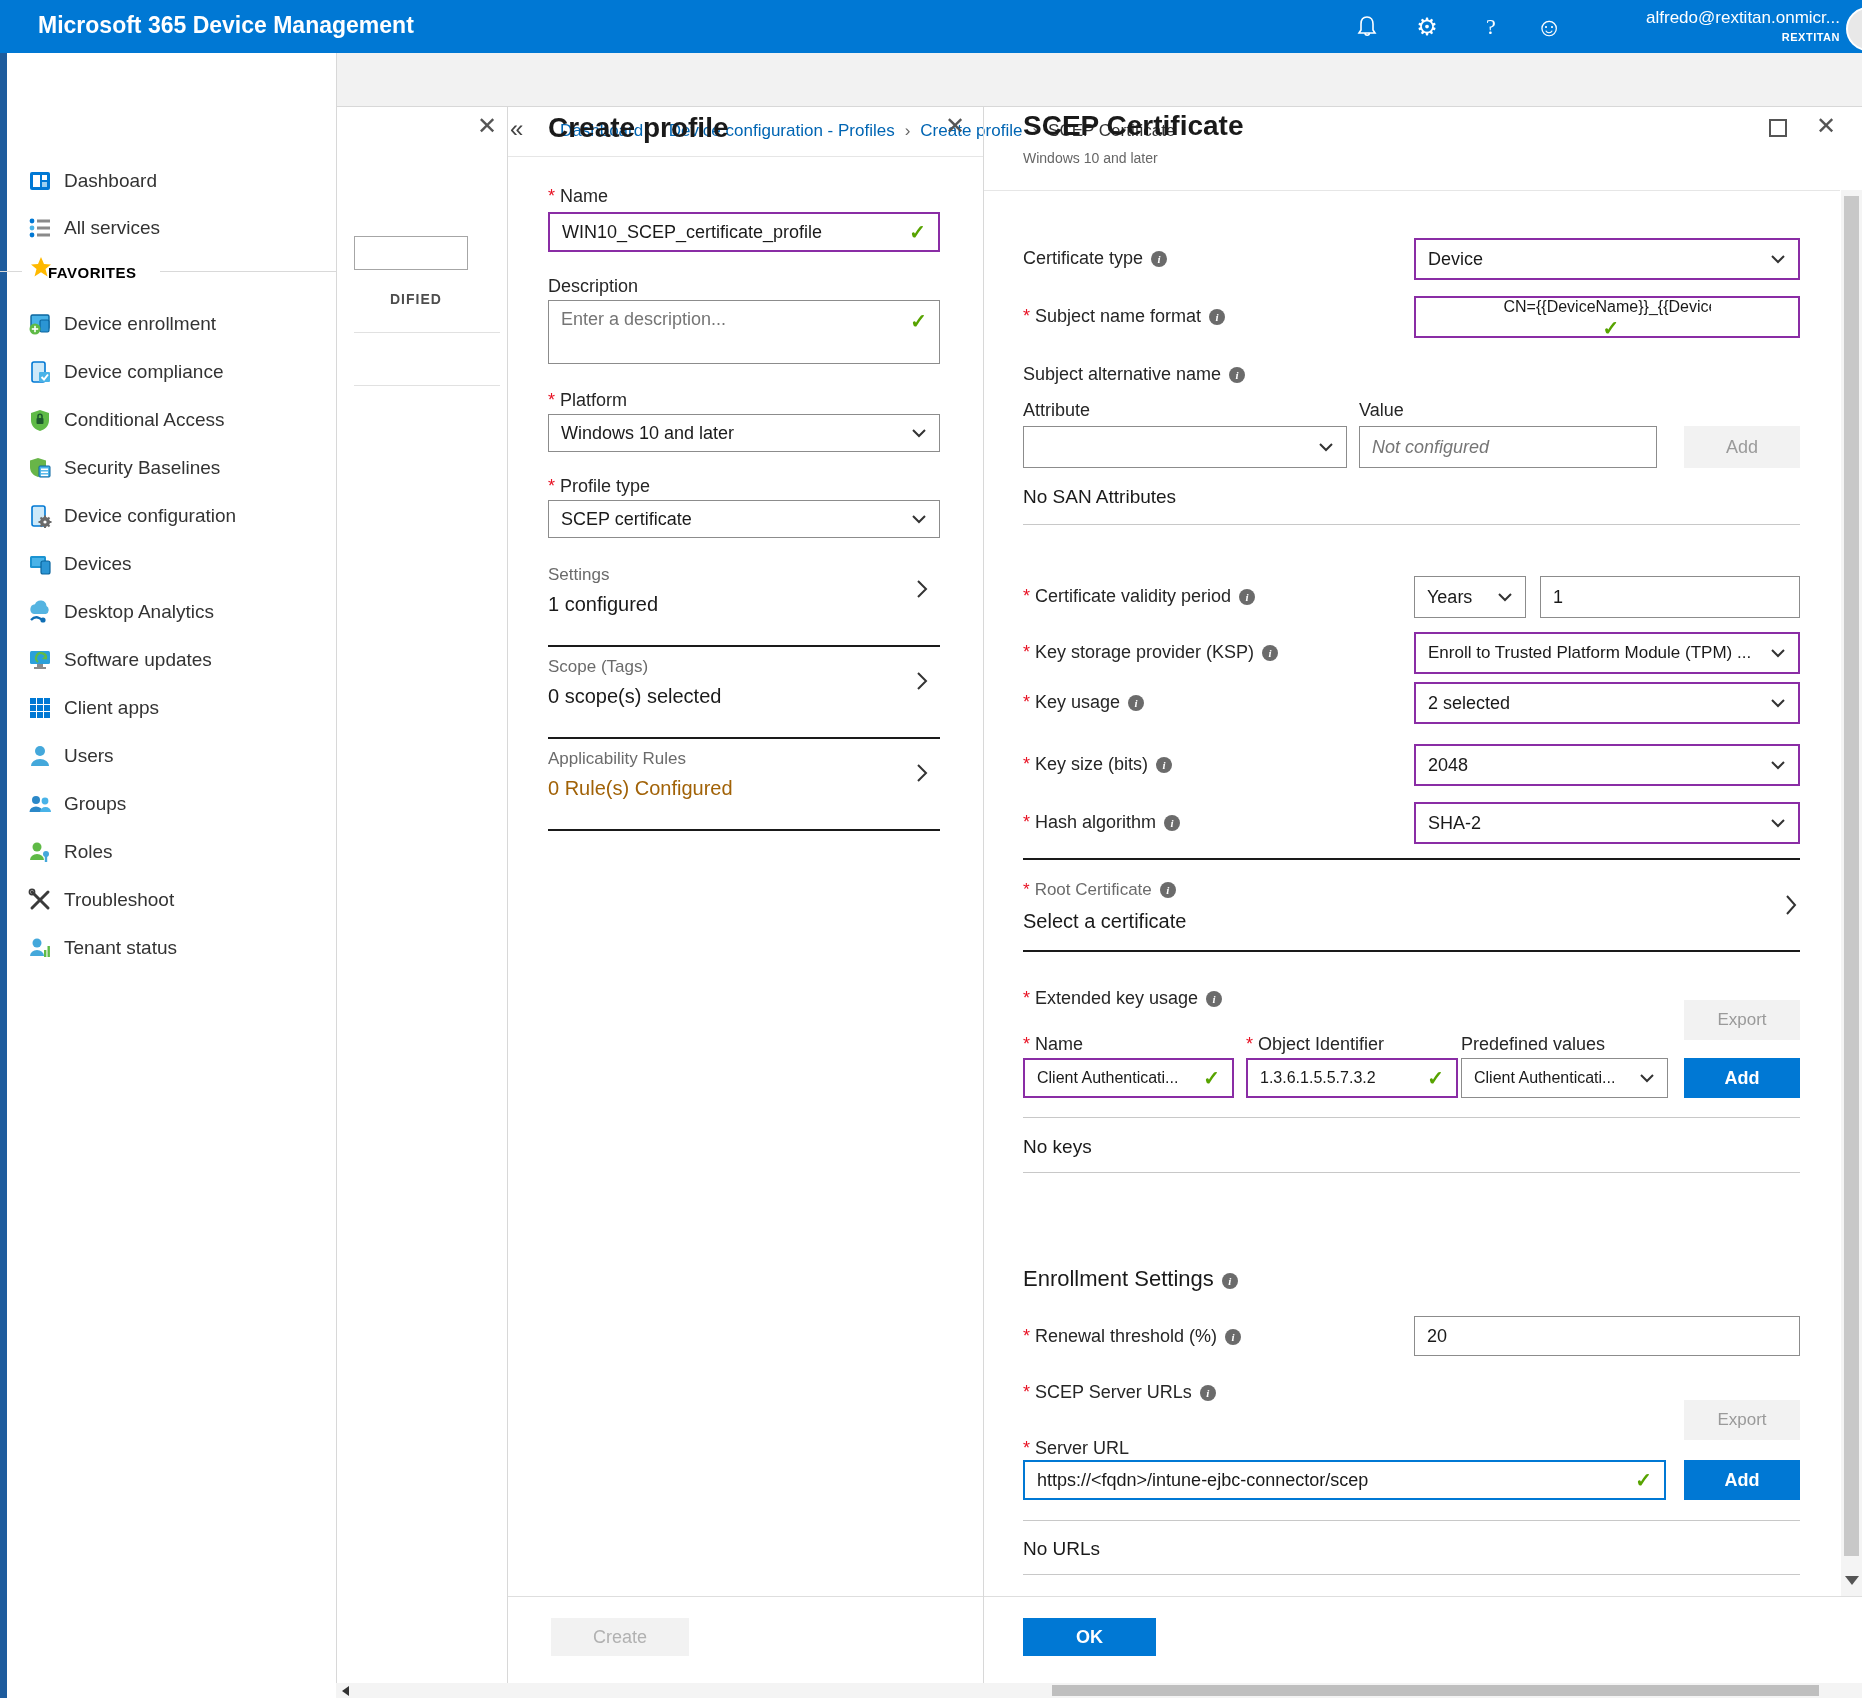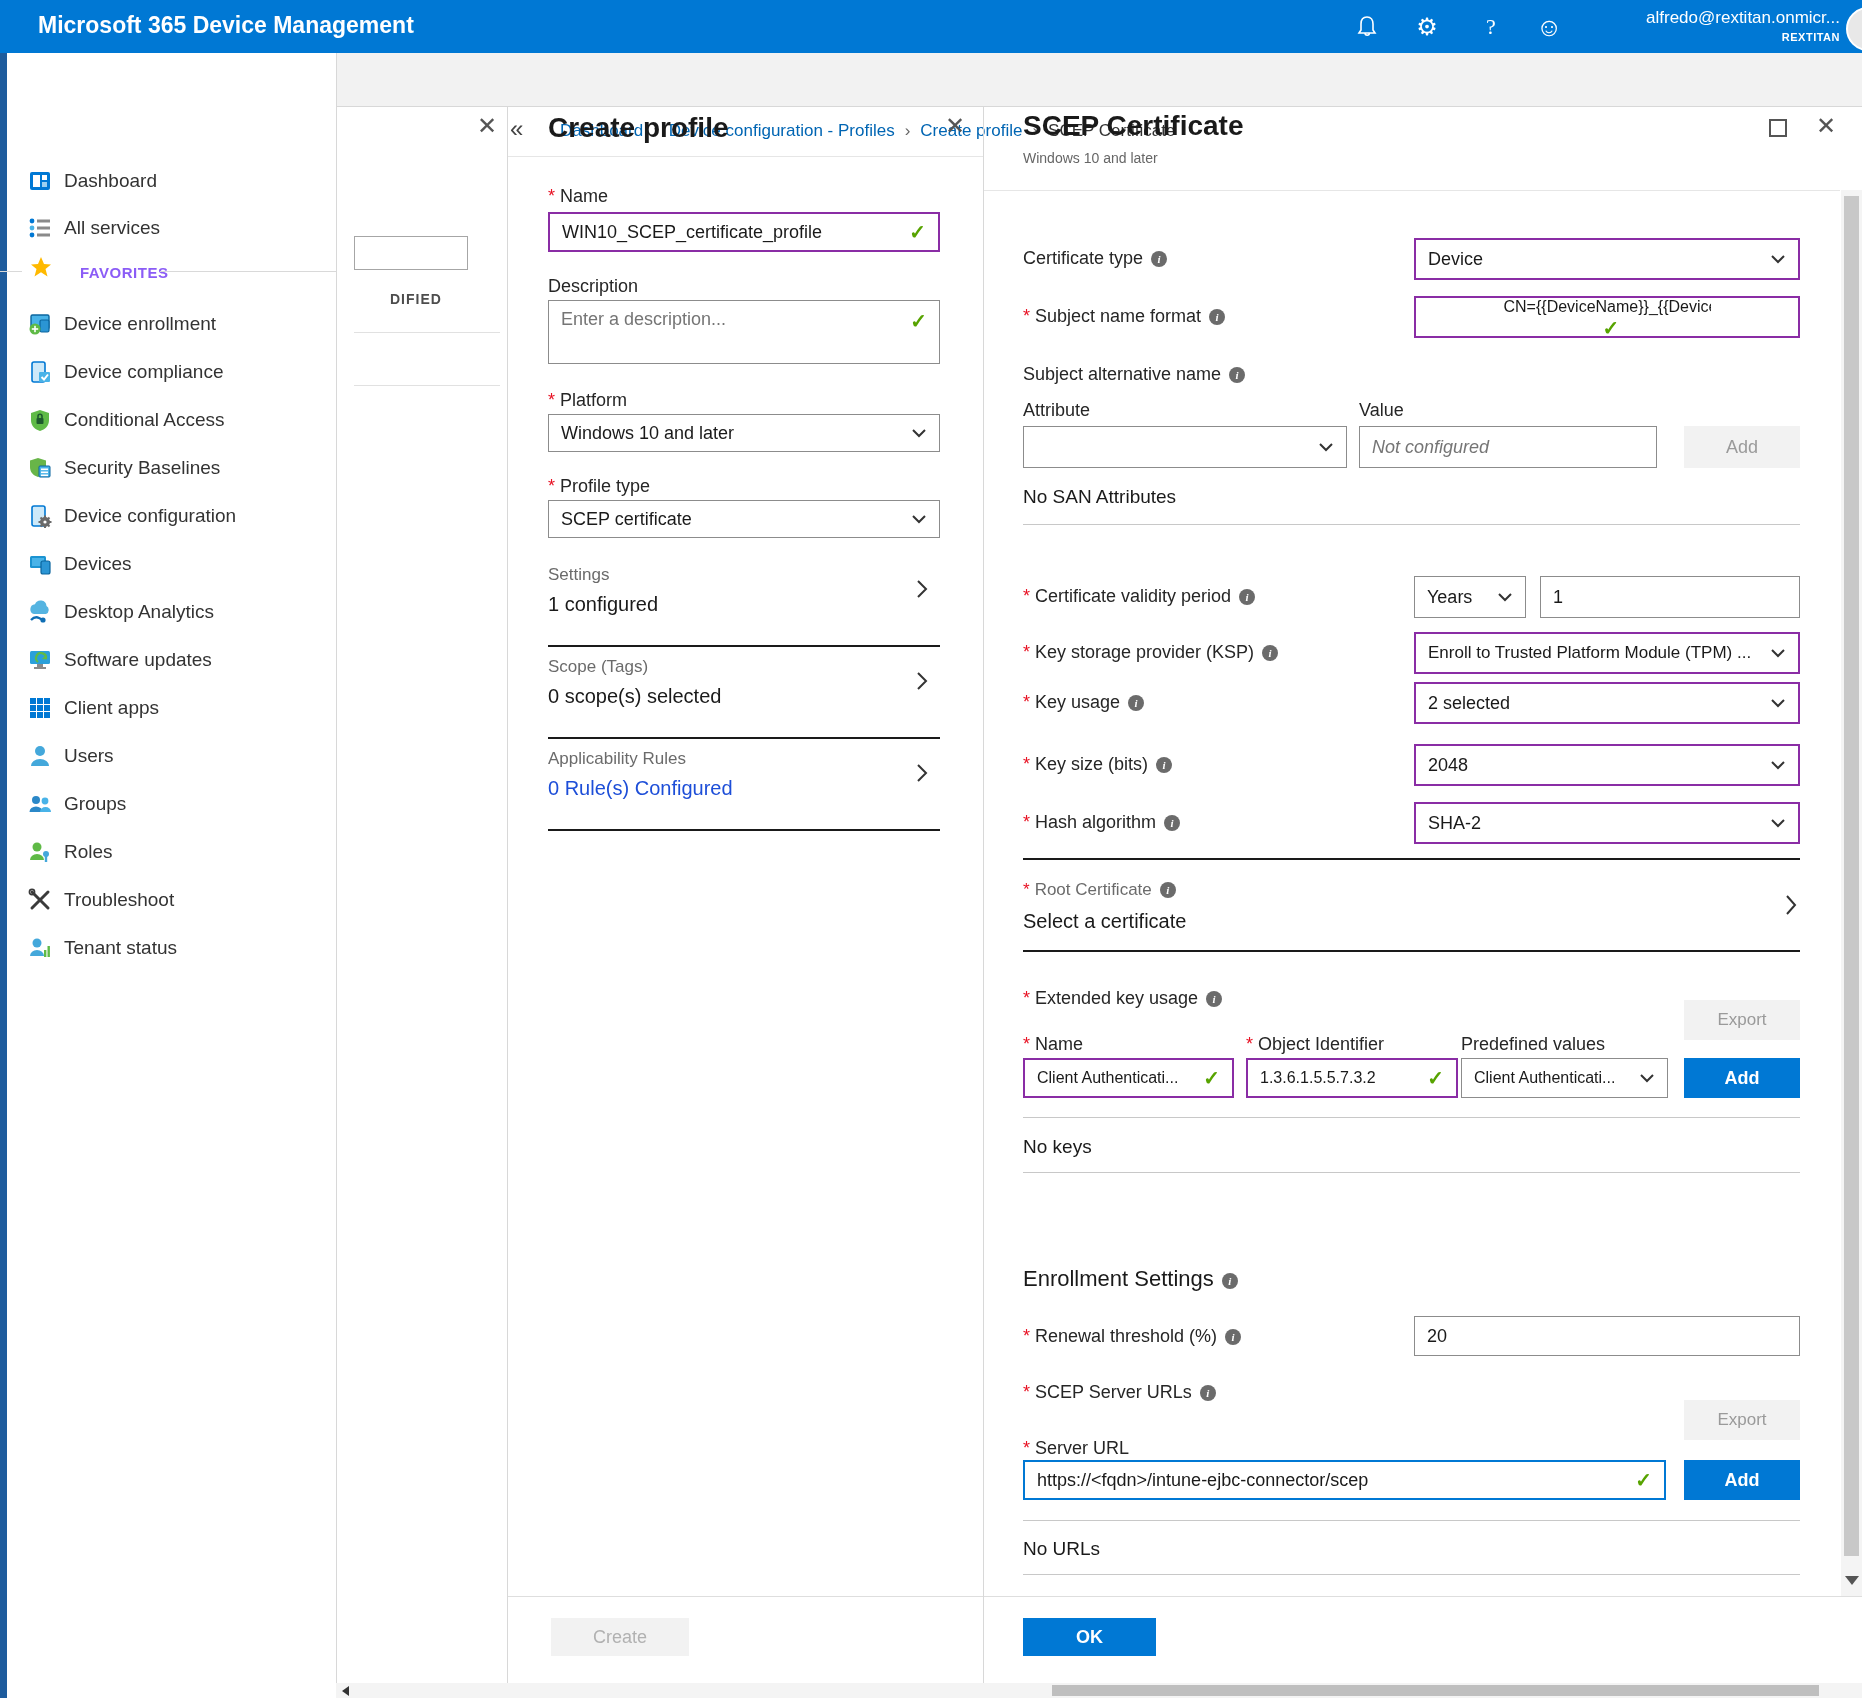--- a/index.html
+++ b/index.html
@@ -20,21 +20,21 @@
   .crumb{color:#0065b3;cursor:pointer;}
   .crumb-cur{color:#333;}
   .crumb-sep{color:#666;}
   .collapse{position:absolute;left:510px;top:62px;font-size:24px;color:#444;cursor:pointer;}
   
   .sidebar{position:absolute;left:0;top:53px;width:336px;height:1645px;background:#fff;border-right:1px solid #d8d8d8;}
   .rail{position:absolute;left:0;top:0;width:7px;height:1645px;background:#1e5c9d;}
   .item{position:absolute;left:0;width:335px;height:40px;cursor:pointer;}
   .item .ic{position:absolute;left:28px;top:8px;width:24px;height:24px;}
   .item .lab{position:absolute;left:64px;top:9px;font-size:19px;color:#333;white-space:nowrap;}
-  .fav-lab{position:absolute;left:80px;top:12px;font-size:15px;font-weight:bold;color:#8b5cf6;letter-spacing:.5px;}
+  .fav-lab{position:absolute;left:48px;top:12px;font-size:15px;font-weight:bold;color:#000000;letter-spacing:.5px;}
   .fav-line{position:absolute;top:19px;height:1px;background:#d9d9d9;}
   
   .blade-border{position:absolute;top:106px;width:1px;height:1577px;background:#d8d8d8;}
   .blades-top{position:absolute;left:336px;top:106px;width:1526px;height:1px;background:#d8d8d8;}
   .blade-title{position:absolute;font-size:28px;font-weight:600;color:#1a1a1a;white-space:nowrap;}
   .blade-sub{position:absolute;font-size:14px;color:#666;}
   .x-close{position:absolute;font-size:24px;color:#555;cursor:pointer;line-height:1;}
   .hline{position:absolute;height:1px;background:#e6e6e6;}
   .hline-dark{position:absolute;height:2px;background:#1a1a1a;}
   .lbl{position:absolute;font-size:18px;color:#262626;white-space:nowrap;}
@@ -347,21 +347,21 @@
       <div class="lbl-gray" style="left:0;top:0;">Scope (Tags)</div>
       <div class="abs" style="left:0;top:28px;font-size:20px;color:#1a1a1a;">0 scope(s) selected</div>
       <svg class="abs" style="left:368px;top:14px;" width="12" height="20">
           <polyline points="2,2 10,10 2,18" fill="none" stroke="#333" stroke-width="2"></polyline>
         </svg>
     </div>
     <div class="hline-dark" style="left:548px;top:737px;width:392px;"></div>
 
     <div class="section-row" style="left:548px;top:749px;width:392px;height:80px;">
       <div class="lbl-gray" style="left:0;top:0;">Applicability Rules</div>
-      <div class="abs" style="left:0;top:28px;font-size:20px;color:#1d4ed8;">0 Rule(s) Configured</div>
+      <div class="abs" style="left:0;top:28px;font-size:20px;color:#a16207;">0 Rule(s) Configured</div>
       <svg class="abs" style="left:368px;top:14px;" width="12" height="20">
           <polyline points="2,2 10,10 2,18" fill="none" stroke="#333" stroke-width="2"></polyline>
         </svg>
     </div>
     <div class="hline-dark" style="left:548px;top:829px;width:392px;"></div>
 
     <div class="hline" style="left:508px;top:1596px;width:475px;background:#dedede;"></div>
     <div class="btn btn-gray" style="left:551px;top:1618px;width:138px;height:38px;color:#b1b1b1;">
         <span>Create</span>
       </div>

